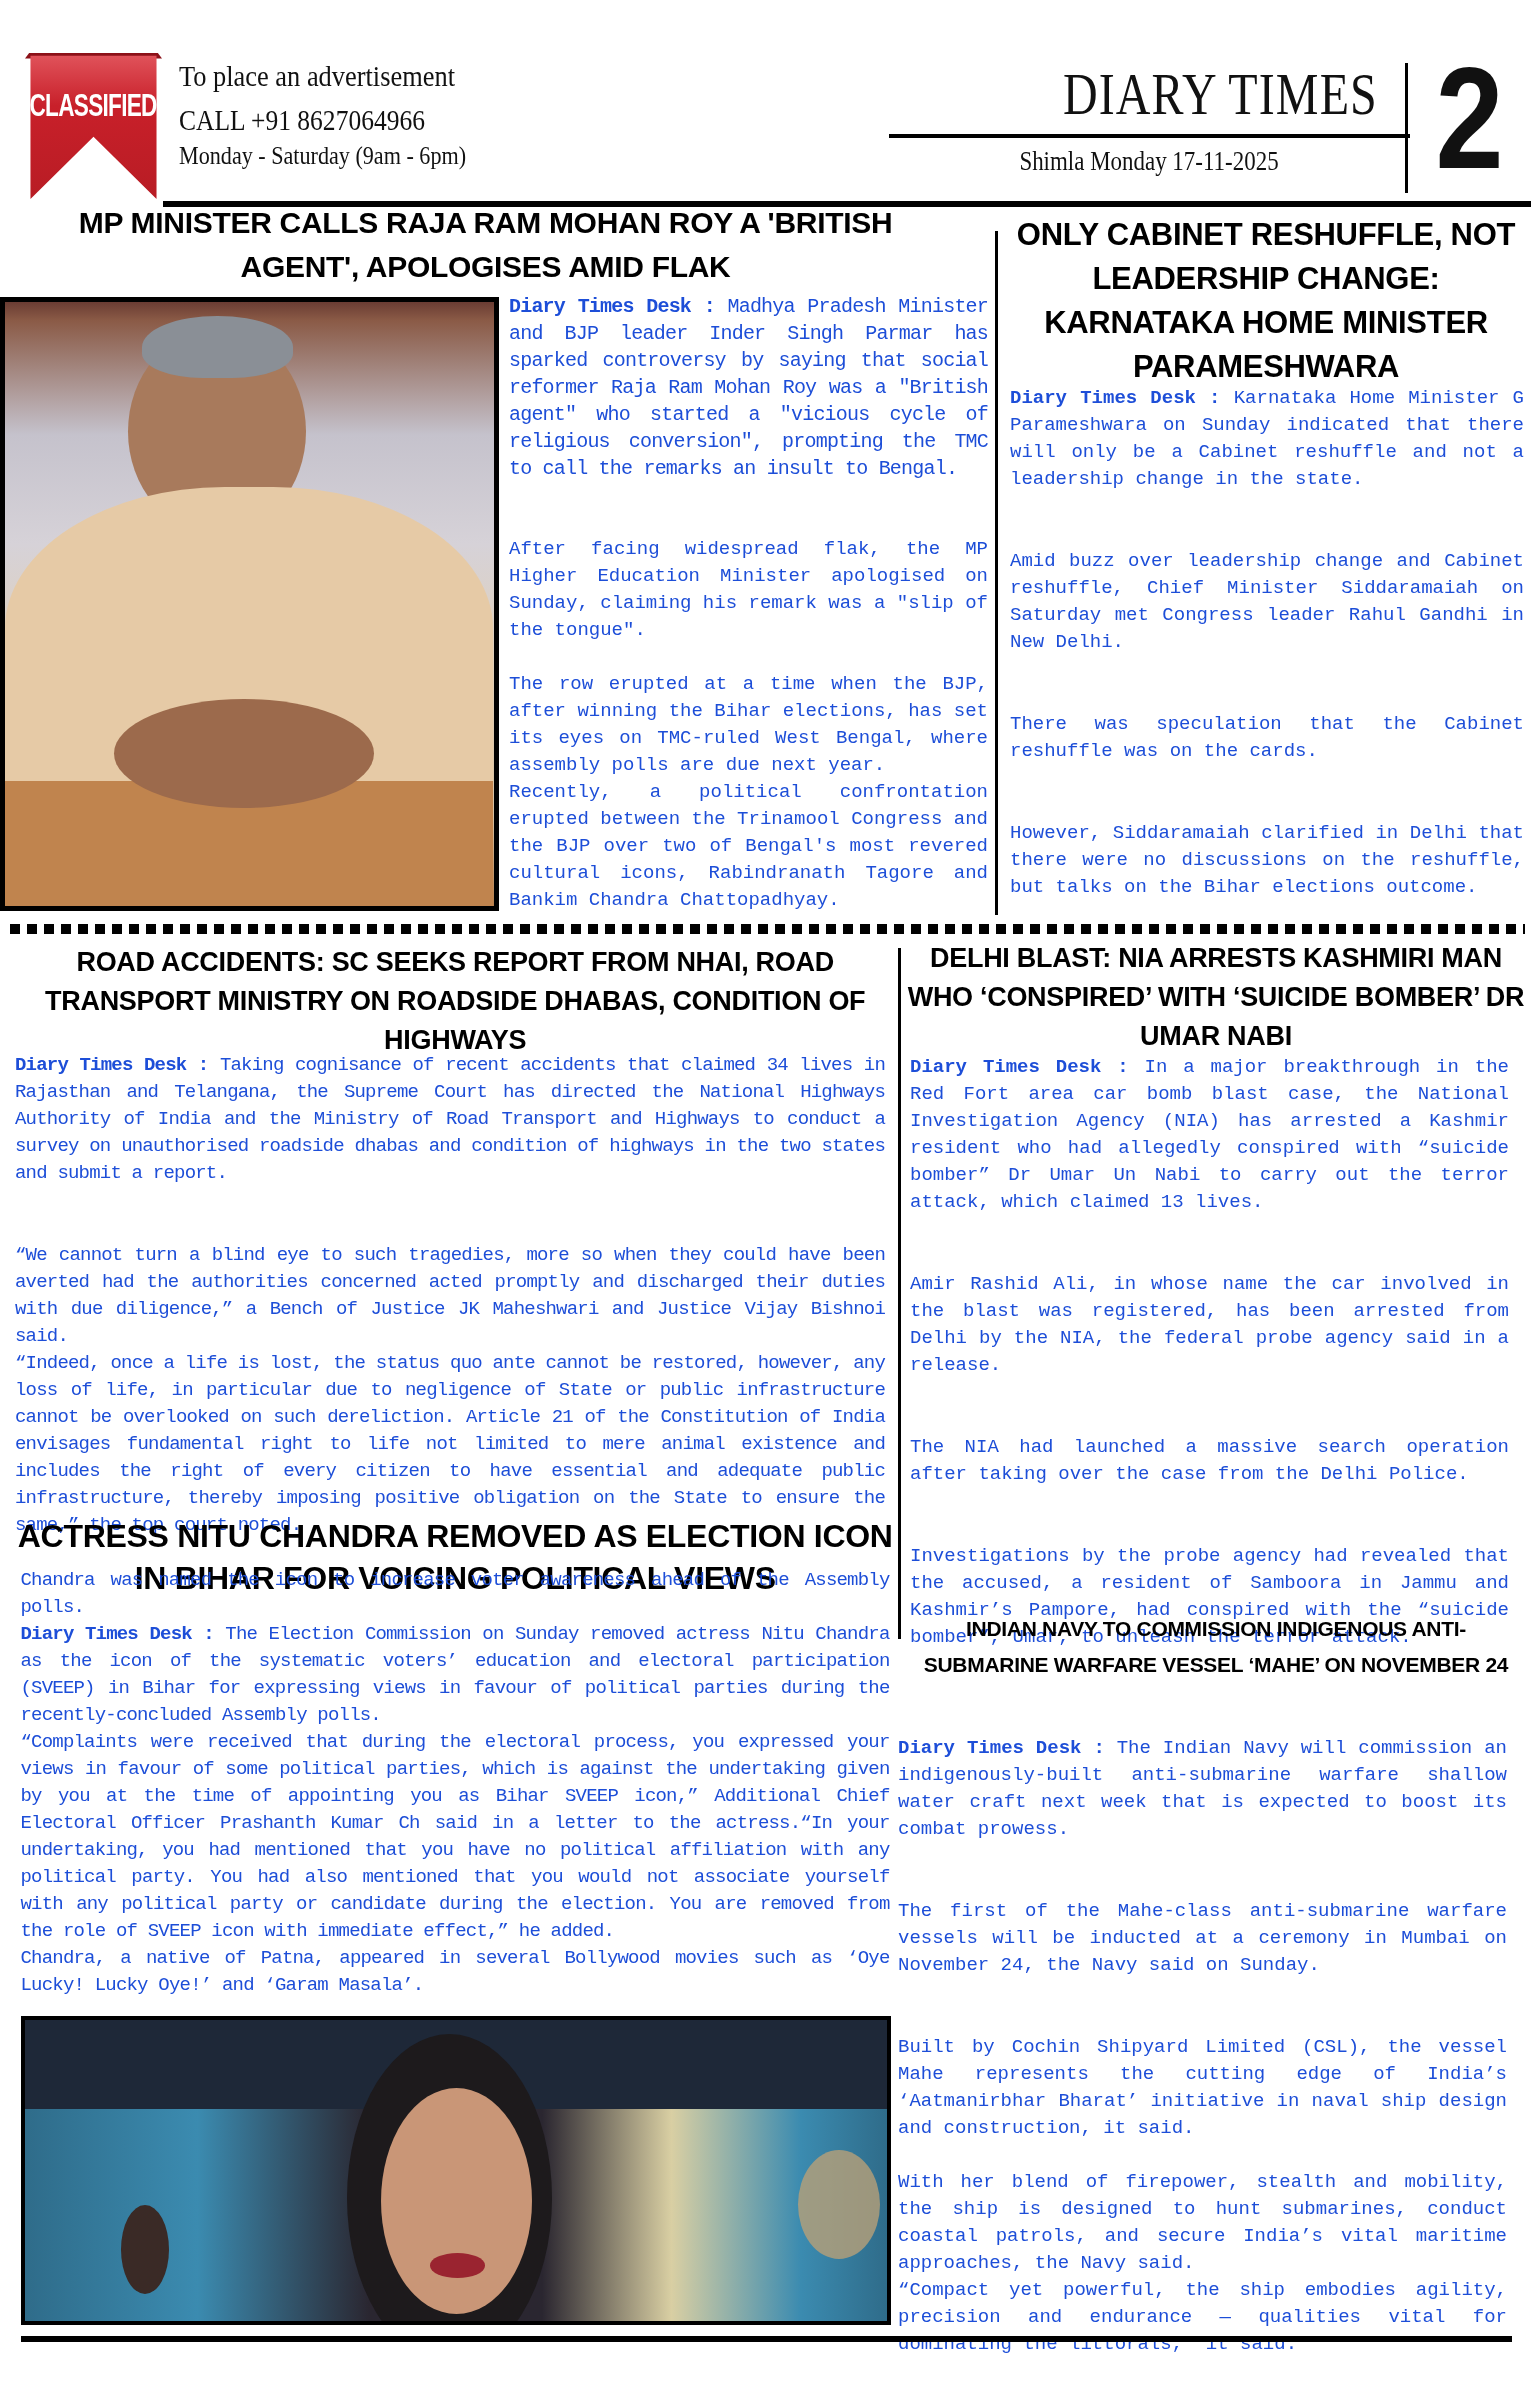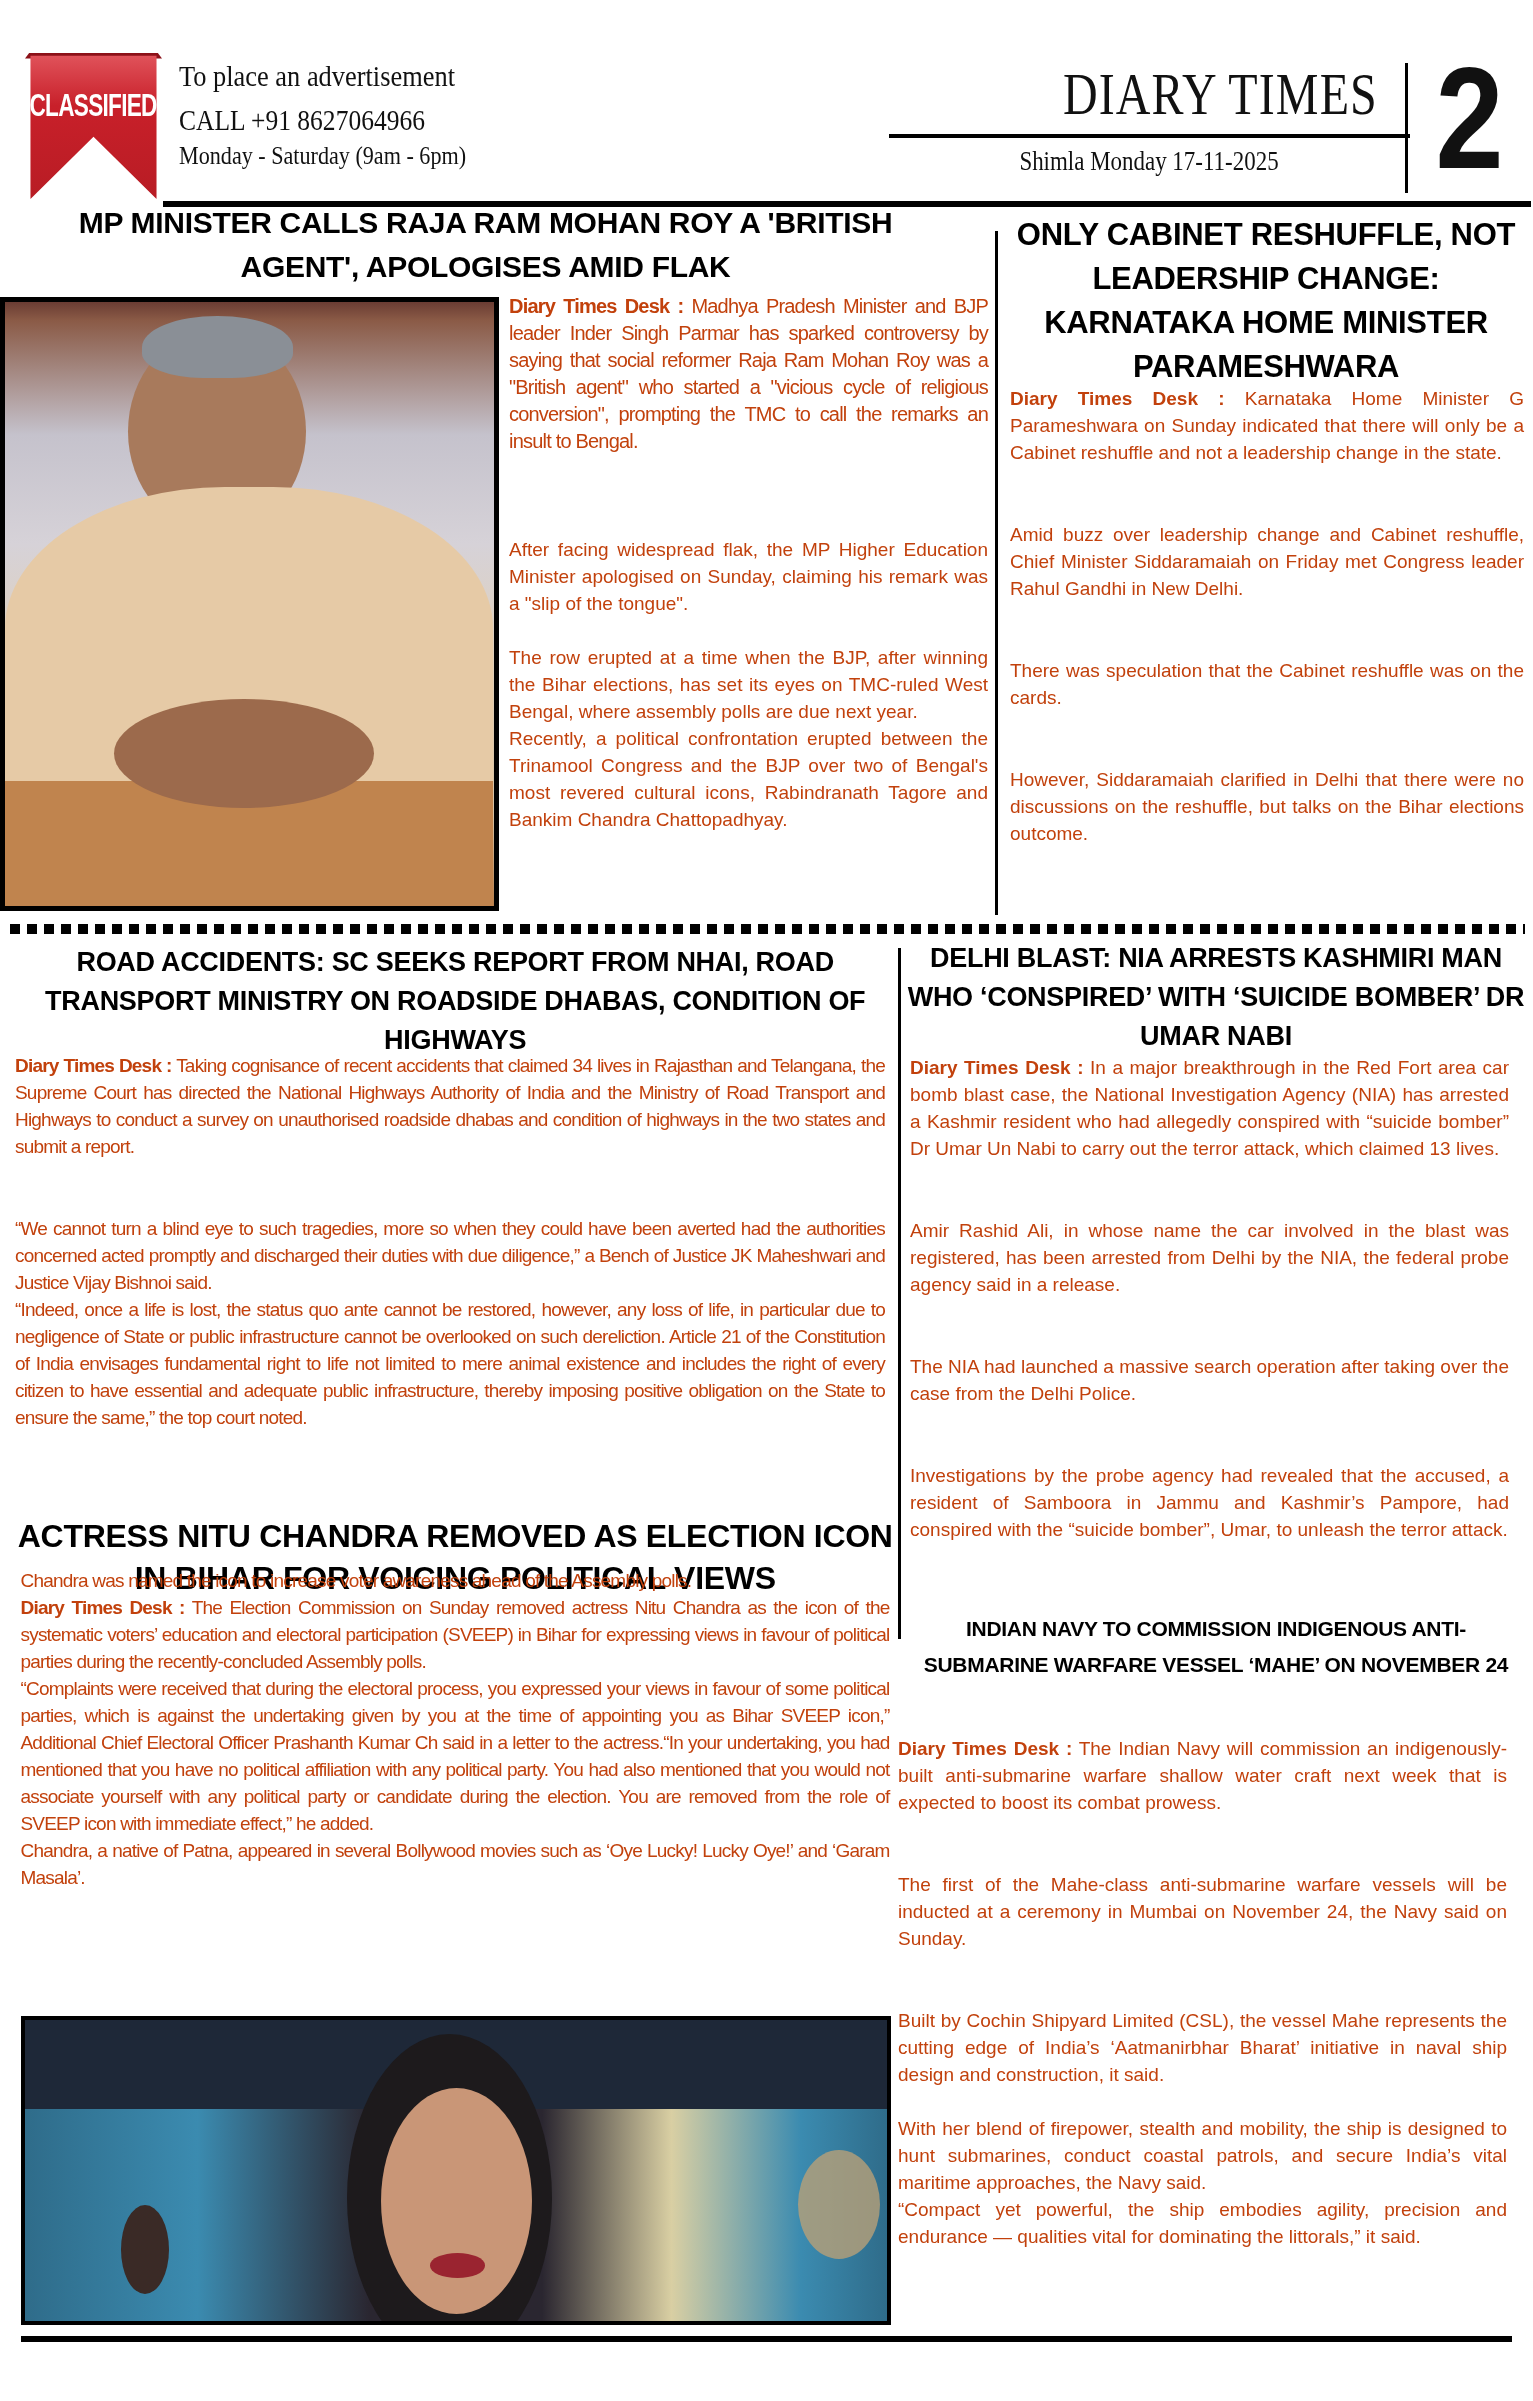--- a/index.html
+++ b/index.html
@@ -43,22 +43,22 @@
   }
 
   
   .headline {
     font-family: "Liberation Sans", "DejaVu Sans", sans-serif; font-weight: bold;
     text-align: center; text-transform: uppercase; color: #000; letter-spacing: -0.3px;
   }
   .hl-cond { font-size: 30px; line-height: 44px; transform-origin: top center; }
   .hl-wide { font-size: 31px; line-height: 44px; }
   .body-text {
-    font-family: Liberation Sans, sans-serif; font-size: 19px; line-height: 27px;
-    text-align: justify; color: #c2410c;
+    font-family: Liberation Mono, monospace; font-size: 19px; line-height: 27px;
+    text-align: justify; color: #1d4ed8;
   }
   .body-text.cond { font-size: 20px; letter-spacing: -0.8px; }
   .body-text p { margin: 0; }
   .body-text .gap { height: 27px; }
   .body-text .gap2 { height: 55px; }
   .desk { font-weight: bold; }
 
   
   .photo-man {
     left: 0; top: 297px; width: 499px; height: 614px; border: 5.5px solid #000;
@@ -133,21 +133,21 @@
   </div>
 </section>
 
 <div class="abs vrule" style="left:995px; top:231px; height:684px;"></div>
 
 <section>
   <h2 class="abs headline hl-wide" style="left:1006px; top:213px; width:520px;">ONLY CABINET RESHUFFLE, NOT LEADERSHIP CHANGE: KARNATAKA HOME MINISTER PARAMESHWARA</h2>
   <div class="abs body-text" style="left:1010px; top:385px; width:514px;">
     <p><span class="desk">Diary Times Desk :</span><span> Karnataka Home Minister G Parameshwara on Sunday indicated that there will only be a Cabinet reshuffle and not a leadership change in the state.</span></p>
     <div class="gap2"></div>
-    <p>Amid buzz over leadership change and Cabinet reshuffle, Chief Minister Siddaramaiah on Friday met Congress leader Rahul Gandhi in New Delhi.</p>
+    <p>Amid buzz over leadership change and Cabinet reshuffle, Chief Minister Siddaramaiah on Saturday met Congress leader Rahul Gandhi in New Delhi.</p>
     <div class="gap2"></div>
     <p>There was speculation that the Cabinet reshuffle was on the cards.</p>
     <div class="gap2"></div>
     <p>However, Siddaramaiah clarified in Delhi that there were no discussions on the reshuffle, but talks on the Bihar elections outcome.</p>
   </div>
 </section>
 
 <div class="abs dashed" style="left:9.6px; top:924px; width:1515px;"></div>
 
 <section>

